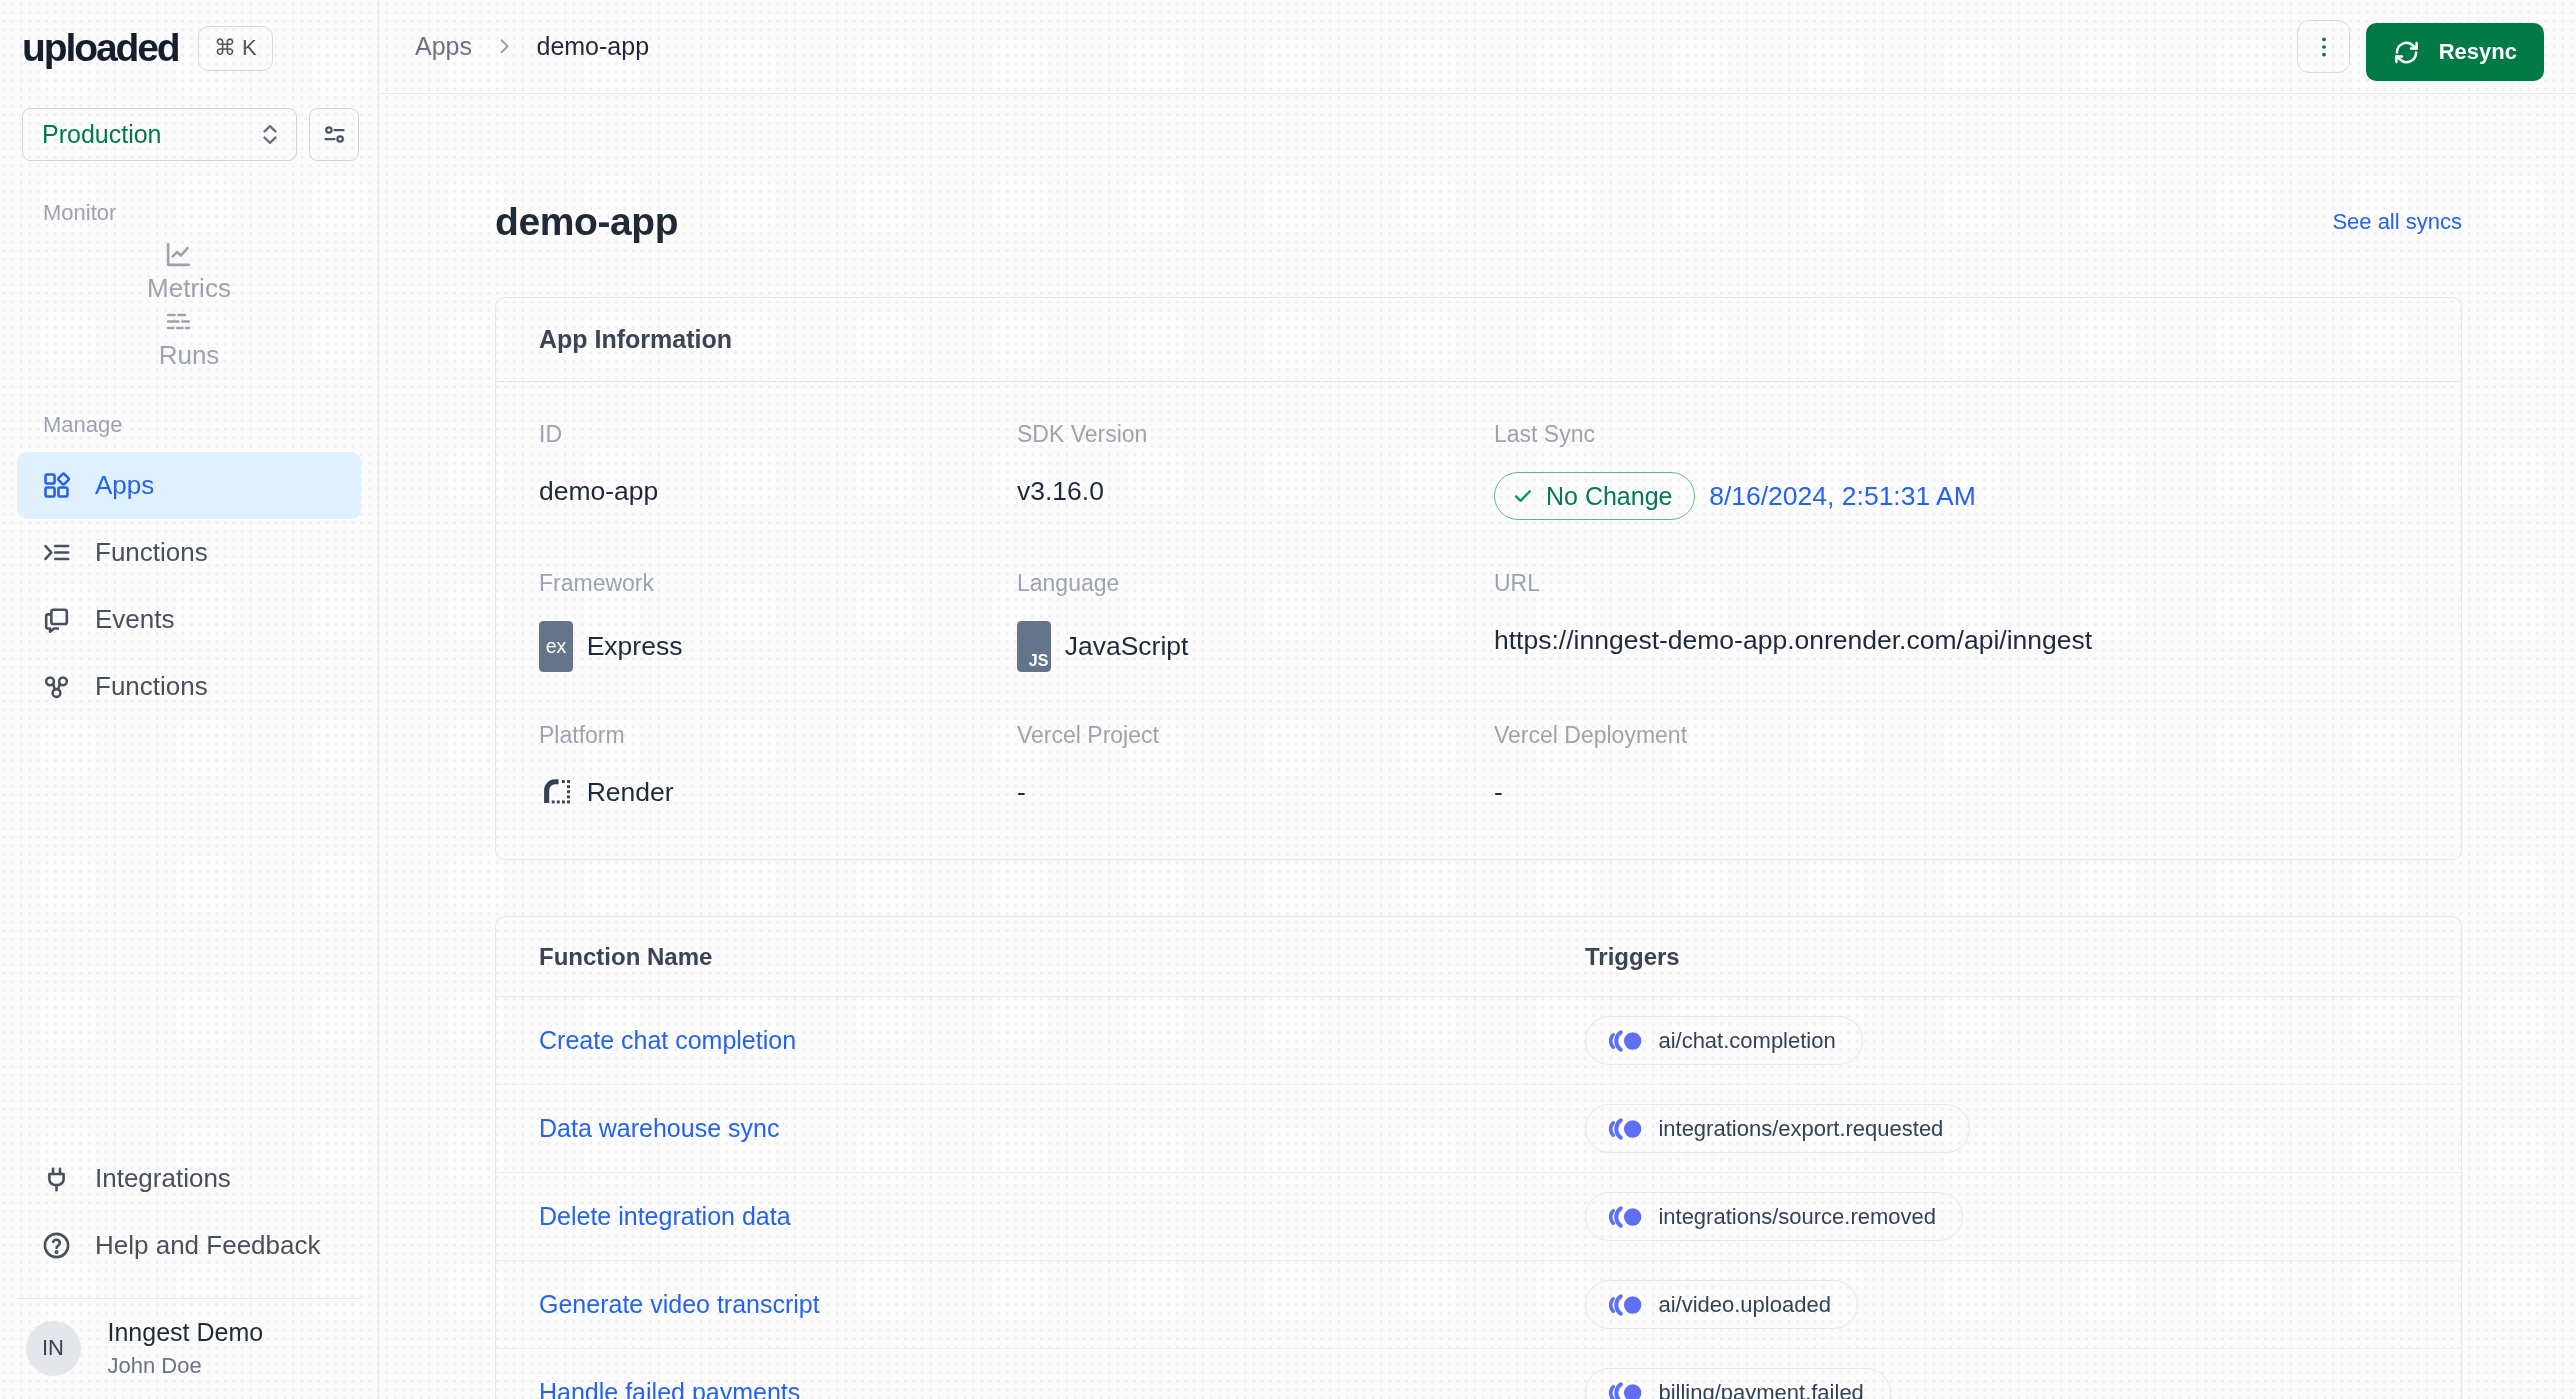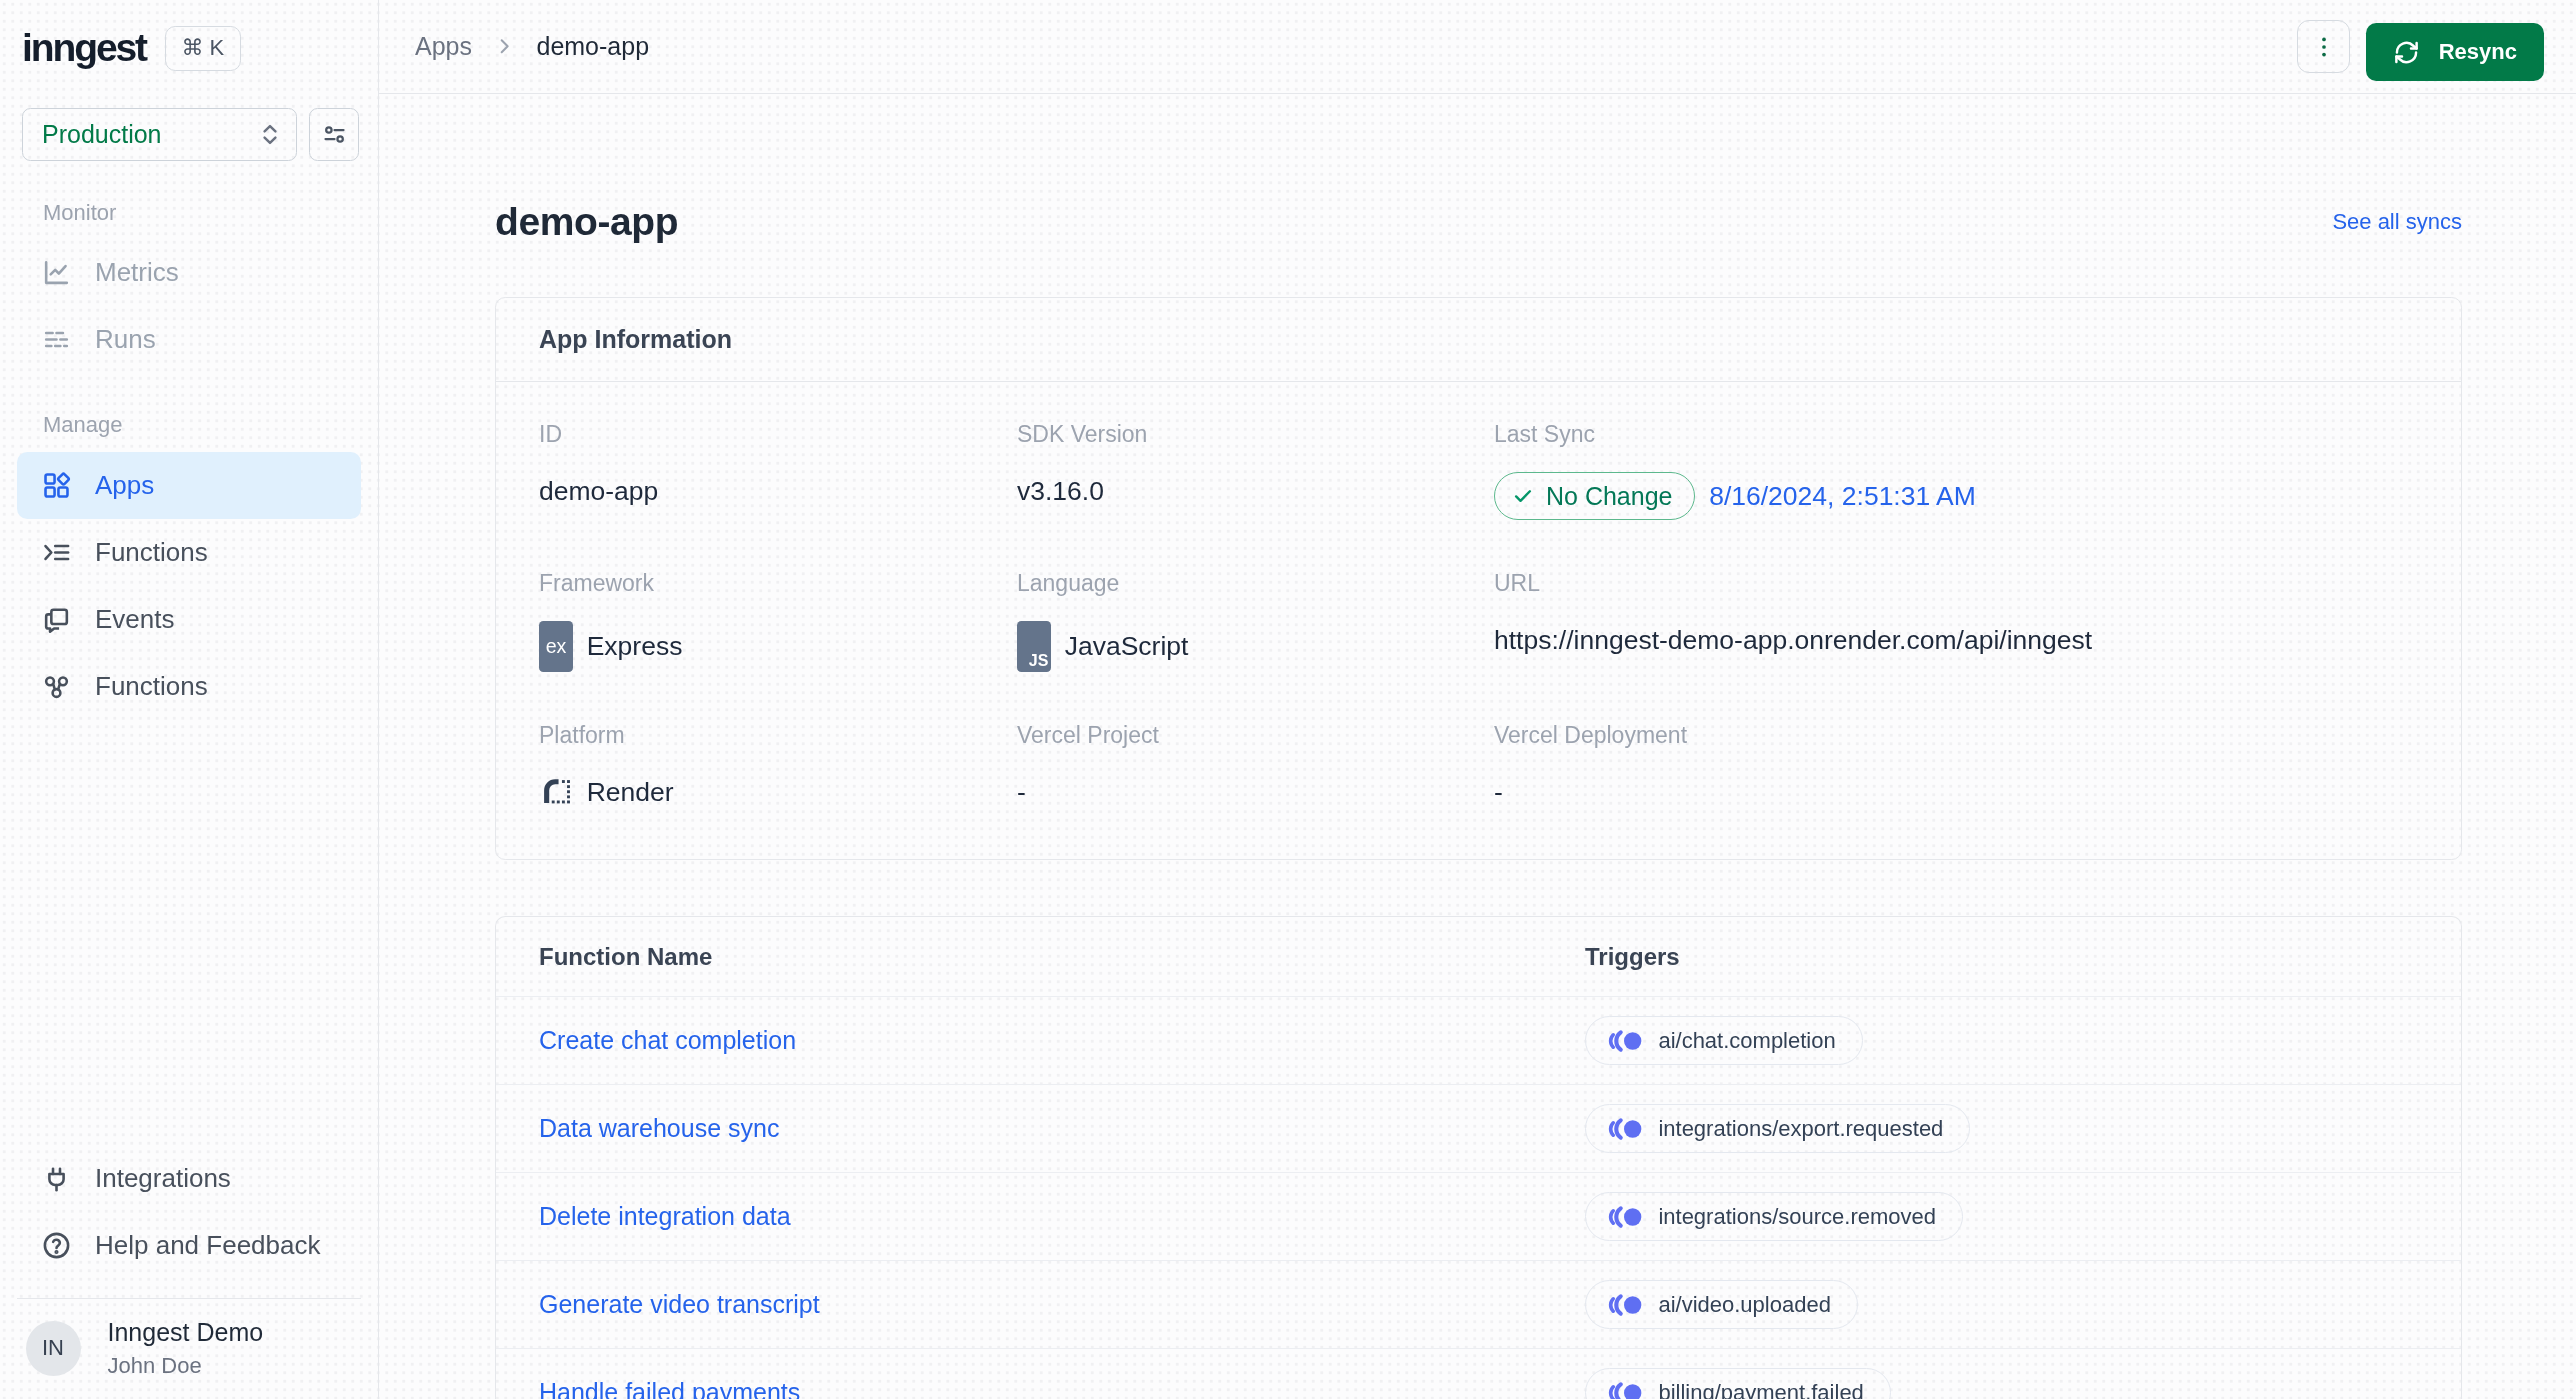--- a/index.html
+++ b/index.html
@@ -25,21 +25,21 @@
   .env-select { flex:1; display:flex; align-items:center; justify-content:space-between; border:1.3px solid #cdd3da;
                 border-radius:8.5px; height:53px; padding:0 15.4px 0 19px; font-size:25px; color:#027a48; background:transparent; }
   .icon-btn { width:50px; height:53px; border:1.3px solid #cdd3da; border-radius:8.5px; display:flex;
               align-items:center; justify-content:center; background:transparent; }
 
   .nav { padding:0 17px; }
   .nav-section-label { margin:39px 0 13.7px 26px; font-size:22px; color:#9ca3af; }
   .nav-item { display:flex; align-items:center; height:67px; padding:0 22px; border-radius:10.2px;
               font-size:26px; color:#48505c; }
   .nav-item .nav-ic { width:34px; display:flex; justify-content:center; margin-right:22px; flex:0 0 34px; }
-  .nav-item.muted { color:#9aa3af; }
+  .nav-item.muted { color:#9aa3af;flex-direction:column; }
   .nav-item.active { background:#e0f0fd; color:#2563eb; }
 
   .side-footer { margin-top:auto; padding:0 17px 0 17px; }
   .user-box { border-top:1.3px solid #e5e7eb; margin-top:19px; padding:19px 8.5px 20.5px 8.5px; display:flex; align-items:center; gap:27px; }
   .avatar { width:55px; height:55px; border-radius:50%; background:#e3e6ea; color:#374151; font-size:22px;
             display:flex; align-items:center; justify-content:center; }
   .user-org { font-size:25px; color:#1f2937; }
   .user-name { font-size:22px; color:#6b7280; margin-top:5.1px; }
 
   
@@ -81,21 +81,21 @@
   .trig-pill { display:inline-flex; align-items:center; gap:15.4px; border:1.7px solid #e4e8ef; border-radius:853px;
                padding:10.2px 26px 10.2px 19px; font-size:22px; color:#334155; justify-self:start; background:transparent; }
   svg { display:block; }
 </style>
 </head>
 <body>
 
 <aside class="sidebar">
   <div class="side-top">
     <div class="logo-row">
-      <span class="logo">inngest</span>
+      <span class="logo">uploaded</span>
       <span class="cmdk">
         <span>⌘ K</span>
       </span>
     </div>
     <div class="env-row">
       <div class="env-select">
         <span>Production</span>
         <span>
           <svg width="22" height="29" viewBox="0 0 16 24" fill="none" stroke="#6b7280" stroke-width="2" stroke-linecap="round" stroke-linejoin="round">
             <path d="M3.5 9.5 8 5l4.5 4.5"></path>

